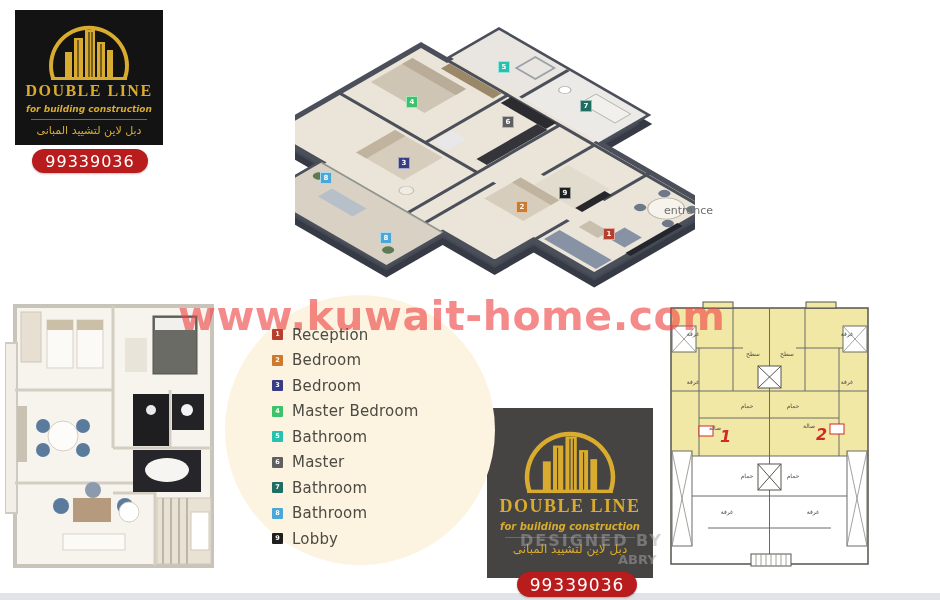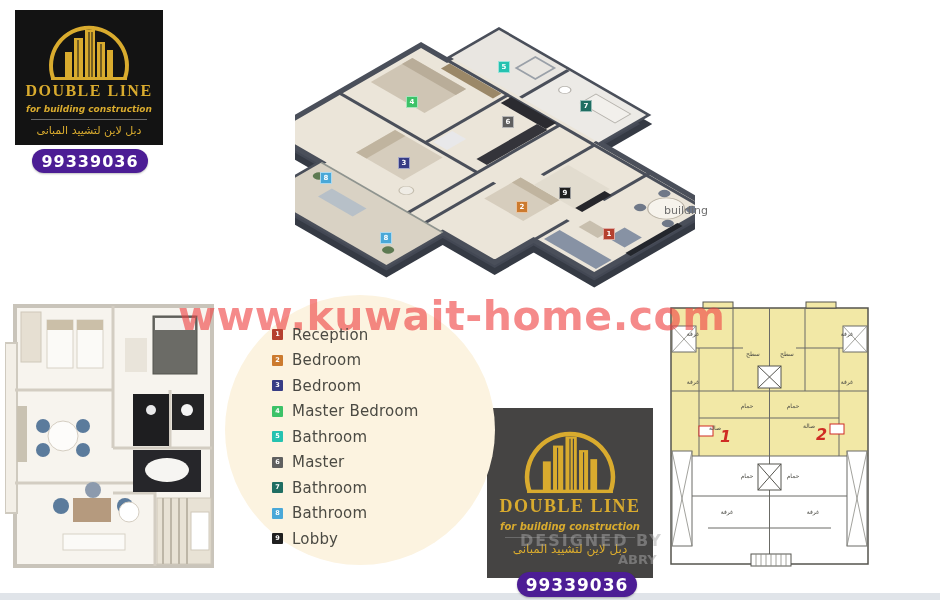--- a/index.html
+++ b/index.html
@@ -9,22 +9,22 @@
 
   
   .logo-box{position:absolute;background:#131313;display:flex;flex-direction:column;
             align-items:center;box-sizing:border-box;padding-top:6px;}
   .logo-box.gray{background:#454443;}
   .logo-name{color:#d9ab2e;font-family:"Liberation Serif",serif;font-weight:bold;
              letter-spacing:1.5px;font-size:16px;margin-top:0;white-space:nowrap;}
   .logo-tag{color:#d9ab2e;font-style:italic;font-weight:bold;font-size:9px;margin-top:4px;white-space:nowrap;}
   .logo-div{width:78%;height:1px;background:#6a6a6a;margin:5px 0 4px 0;}
   .logo-ar{color:#d9ab2e;font-size:11px;direction:rtl;white-space:nowrap;}
-  .phone-pill{position:absolute;background:#4c1d95;border-radius:13px;color:#fff;
-              font-weight:bold;font-size:16px;letter-spacing:1px;display:flex;
+  .phone-pill{position:absolute;background:#b91c1c;border-radius:13px;color:#fff;
+              font-weight:normal;font-size:16px;letter-spacing:1px;display:flex;
               align-items:center;justify-content:center;box-shadow:0 1px 2px rgba(0,0,0,.25);}
 
   
   .watermark{position:absolute;left:178px;top:292px;font-size:41px;font-weight:800;
              color:#ef4444;opacity:.62;letter-spacing:.5px;white-space:nowrap;z-index:30;}
 
   
   .legend-circle{position:absolute;left:225px;top:295px;width:270px;height:270px;
                  border-radius:50%;background:#fcf3e0;z-index:5;}
   .legend{position:absolute;left:272px;top:329px;z-index:31;display:flex;
@@ -145,21 +145,21 @@
   <div class="badge c1" style="left:603px;top:228px;">1</div>
   <div class="badge c2" style="left:516px;top:201px;">2</div>
   <div class="badge c3" style="left:398px;top:157px;">3</div>
   <div class="badge c4" style="left:406px;top:96px;">4</div>
   <div class="badge c5" style="left:498px;top:61px;">5</div>
   <div class="badge c6" style="left:502px;top:116px;">6</div>
   <div class="badge c7" style="left:580px;top:100px;">7</div>
   <div class="badge c8" style="left:320px;top:172px;">8</div>
   <div class="badge c8" style="left:380px;top:232px;">8</div>
   <div class="badge c9" style="left:559px;top:187px;">9</div>
-  <div class="entrance-label">building</div>
+  <div class="entrance-label">entrance</div>
 
   <div class="legend-circle"></div>
   <div class="watermark">www.kuwait-home.com</div>
 
   <div class="legend">
     <div class="legend-row">
       <span class="swatch c1">1</span>
       <span class="label">Reception</span>
     </div>
     <div class="legend-row">

